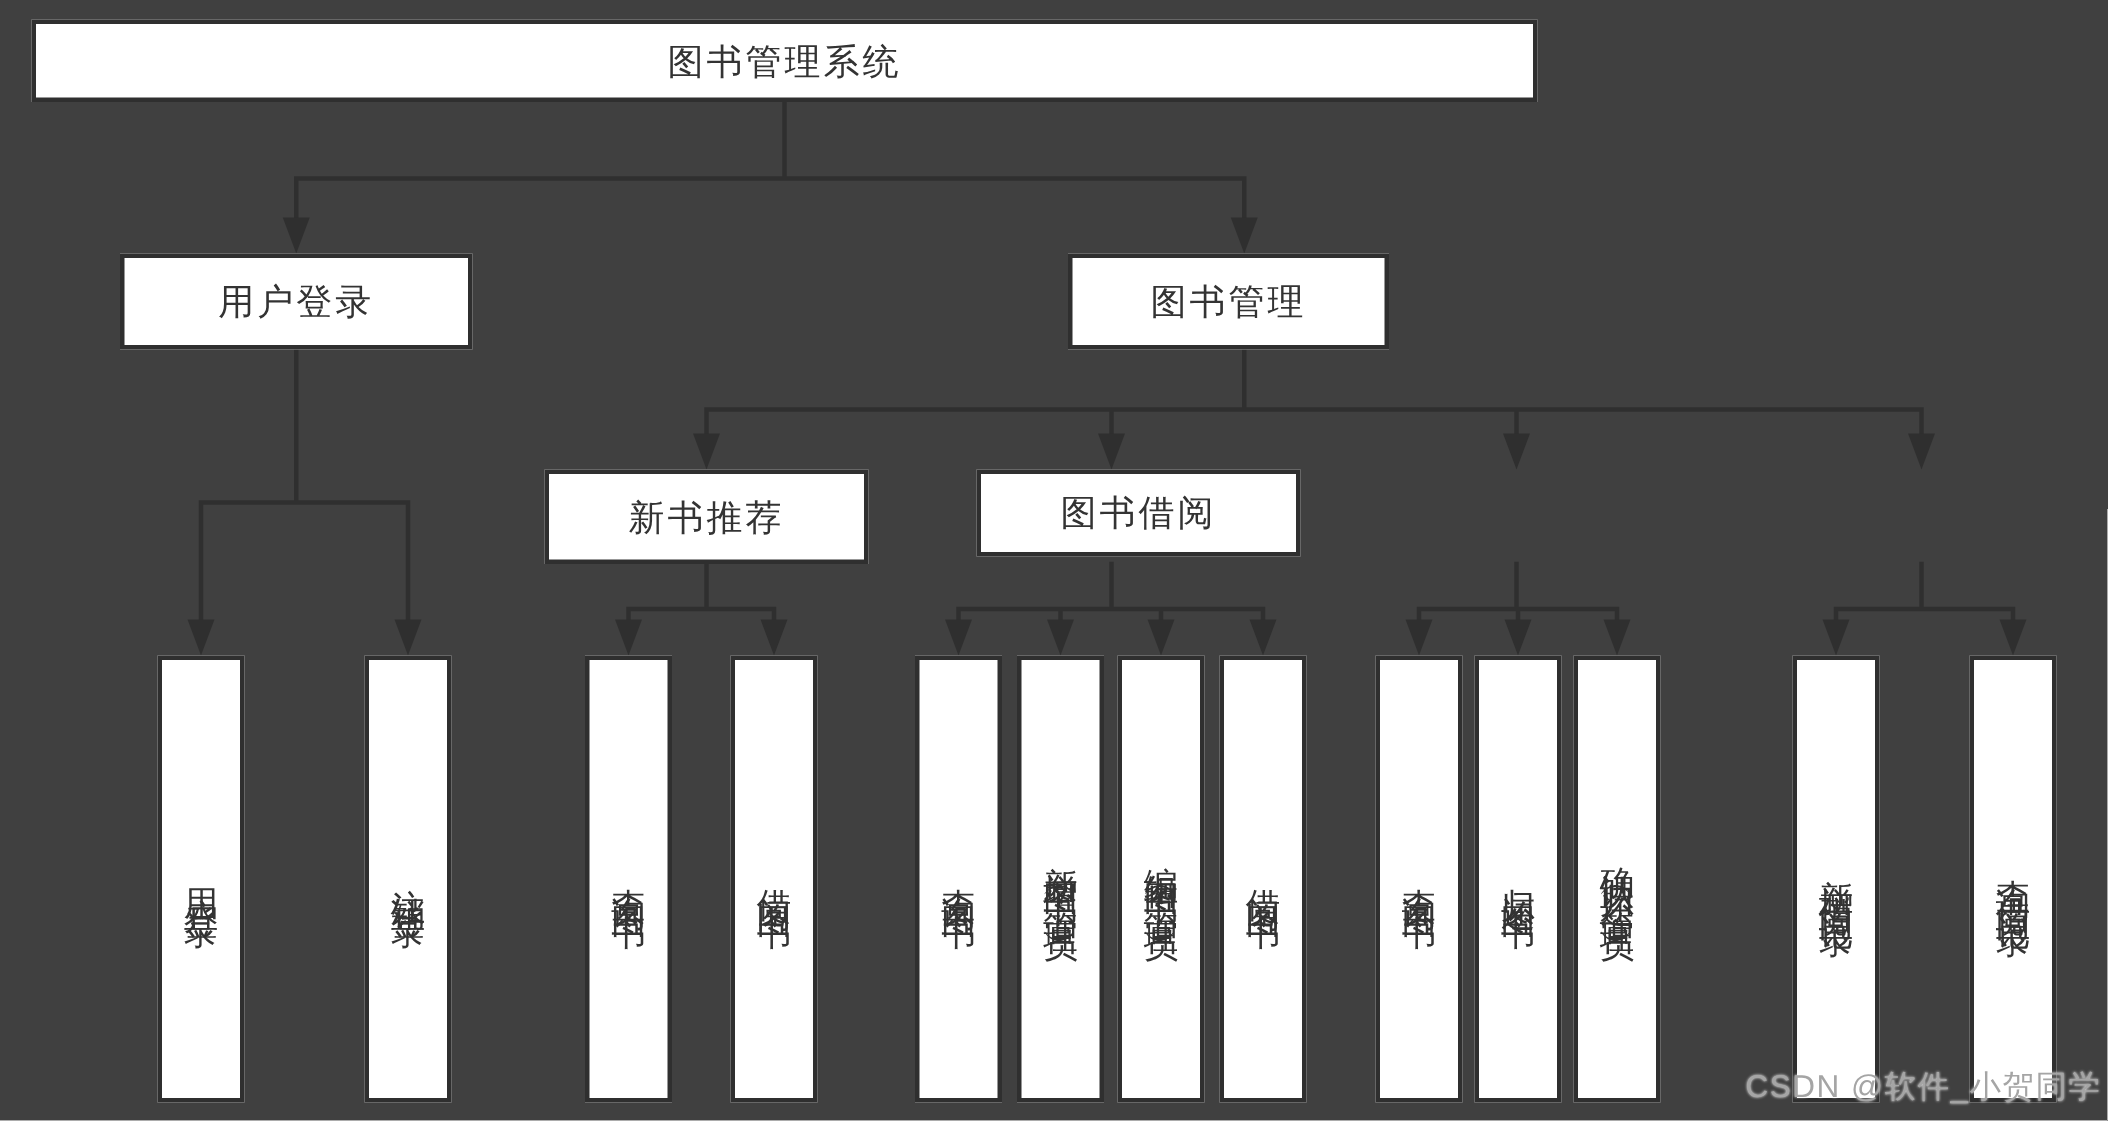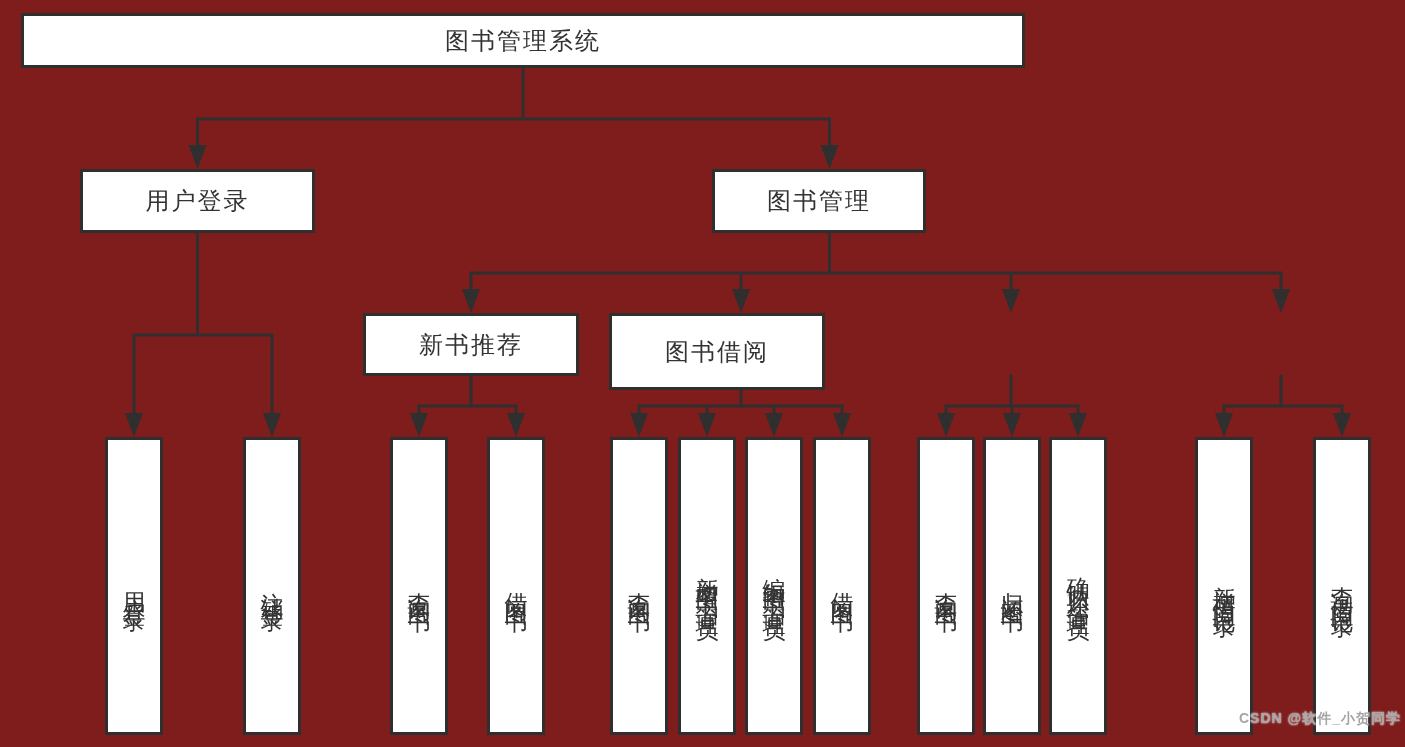--- a/index.html
+++ b/index.html
@@ -1,35 +1,34 @@
 <!DOCTYPE html>
 <html><head>
 <meta charset="utf-8">
 <style>
   html,body{margin:0;padding:0;background:#ffffff;}
   #canvas{
-    position:relative;width:1405px;height:747px;background:#7f1d1d;overflow:hidden;
+    position:relative;width:1405px;height:747px;background:#404040;overflow:hidden;
     font-family:"Liberation Sans","DejaVu Sans",sans-serif;color:#333333;
   }
   svg.wires{position:absolute;left:0;top:0;z-index:1;}
   .node{
     position:absolute;box-sizing:border-box;border:3px solid #2f2f2f;background:#ffffff;
     display:flex;align-items:center;justify-content:center;z-index:2;
   }
   .h-node{font-size:24px;letter-spacing:2px;white-space:nowrap;}
   .root-node{font-size:24px;}
   .v-node span{
     writing-mode:vertical-rl;text-orientation:mixed;
     font-size:23px;line-height:1.0;letter-spacing:6px;white-space:nowrap;
   }
   .watermark{
     position:absolute;z-index:3;right:4px;top:710px;
-    font-size:14px;letter-spacing:1px;color:#a5a5a5;white-space:nowrap;
+    font-size:21px;letter-spacing:1px;color:#a5a5a5;white-space:nowrap;
     text-shadow:0 0 2px #ffffff;
-    font-weight:bold;
   }
 </style>
 </head>
 <body>
 
 <div id="canvas">
 
   <svg class="wires" width="1405" height="747" viewBox="0 0 1405 747">
     <g stroke="#2f2f2f" stroke-width="3" fill="none" stroke-linecap="square">
 
@@ -76,21 +75,21 @@
       <polygon points="1333,413 1351,413 1342,437"></polygon>
     </g>
   </svg>
 
   <div class="node h-node root-node" style="left:21px;top:13px;width:1004px;height:55px">图书管理系统</div>
 
   <div class="node h-node" style="left:80px;top:169px;width:235px;height:64px">用户登录</div>
   <div class="node h-node" style="left:712px;top:169px;width:214px;height:64px">图书管理</div>
 
   <div class="node h-node" style="left:363px;top:313px;width:216px;height:63px">新书推荐</div>
-  <div class="node h-node" style="left:609px;top:313px;width:216px;height:77px">图书借阅</div>
+  <div class="node h-node" style="left:651px;top:313px;width:216px;height:58px">图书借阅</div>
 
   <div class="node v-node" style="left:105px;top:437px;width:58px;height:298px">
     <span>用户登录</span>
   </div>
   <div class="node v-node" style="left:243px;top:437px;width:58px;height:298px">
     <span>注销登录</span>
   </div>
 
   <div class="node v-node" style="left:390px;top:437px;width:58px;height:298px">
     <span>查询图书</span>

